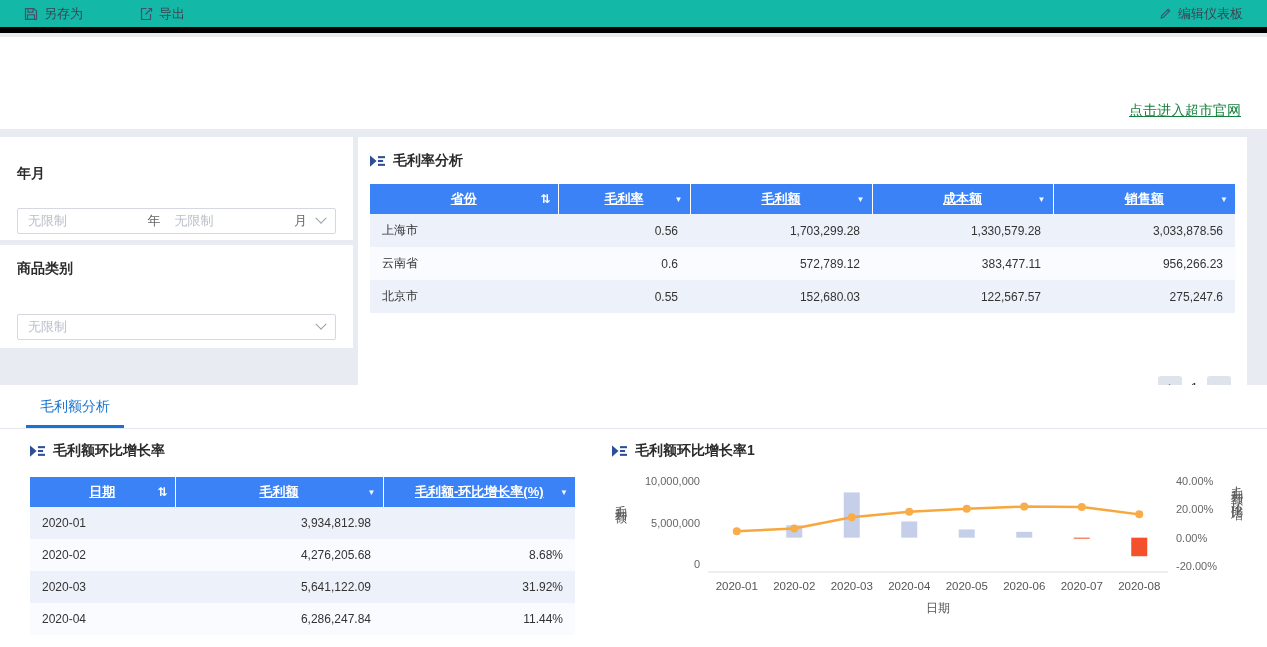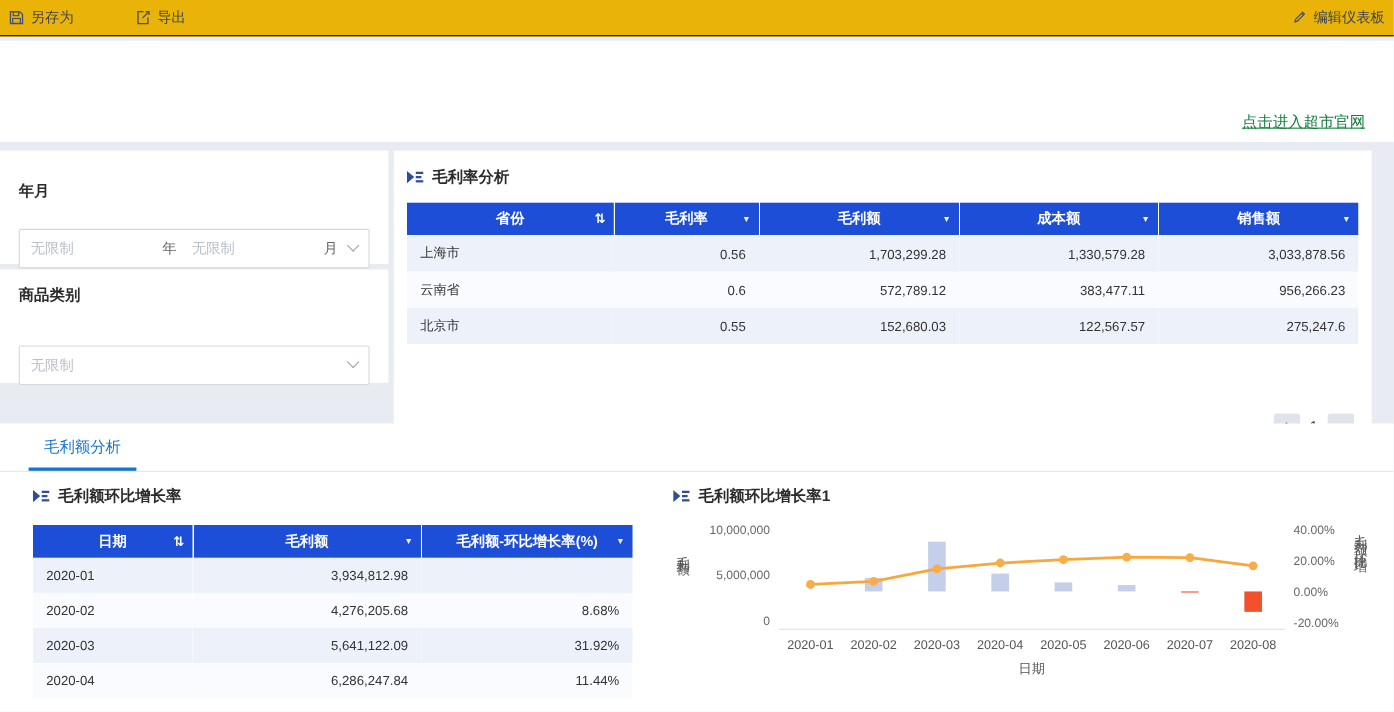--- a/index.html
+++ b/index.html
@@ -8,60 +8,60 @@
     position:relative; overflow:hidden;
     background:#e8ecf2;
     font-family:"Liberation Sans","DejaVu Sans",sans-serif;
     font-size:13px; color:#333;
   }
   svg { display:block; font-family:inherit; }
 
   
   .toolbar {
     position:absolute; top:0; left:0; width:100%; height:33px;
-    background:#eab308; border-bottom:1px solid #000000;
-    display:flex; align-items:center; padding:0 8px;
+    background:#14b8a6; border-bottom:6px solid #000000;
+    display:flex; align-items:center; padding:0 24px;
   }
   .tool-item { display:flex; align-items:center; gap:6px; margin-right:56px;
     color:#3c4454; font-size:13px; cursor:pointer; }
   .tool-item.right { margin:0 0 0 auto; }
 
   
   .header-card { position:absolute; top:37px; left:0; width:100%; height:92px; background:#fff; }
   .page-title { text-align:center; padding-top:14px; font-size:27px; font-weight:500; color:#1673d1; letter-spacing:1px; }
   .site-link { position:absolute; right:26px; bottom:9px; color:#15803d; font-size:14px; text-decoration:underline; cursor:pointer; }
 
   .card { position:absolute; background:#fff; }
 
   
   #filter-ym  { top:137px; left:0; width:353px; height:103px; padding:28px 17px; }
   #filter-cat { top:245px; left:0; width:353px; height:103px; padding:15px 17px; }
   .filter-label { font-size:14px; font-weight:bold; color:#2b2b2b; }
   .filter-input {
-    height:36px; border:1px solid #d5d8de; border-radius:2px; background:#fff;
+    height:26px; border:1px solid #d5d8de; border-radius:2px; background:#fff;
     display:flex; align-items:center; padding:0 10px; font-size:13px; cursor:pointer;
   }
   #filter-ym .filter-input { margin-top:25px; }
   #filter-cat .filter-input { margin-top:36px; }
   .half { flex:1; display:flex; justify-content:space-between; align-items:center; }
   .half + .half { margin-left:14px; }
   .ph { color:#b9bec8; }
   .unit { color:#666; }
   .chev { width:8px; height:8px; border-right:1.5px solid #9aa1ad; border-bottom:1.5px solid #9aa1ad;
     transform:rotate(45deg) translate(-2px,-2px); margin-left:10px; flex:0 0 auto; }
 
   
   .section-title { display:flex; align-items:center; gap:8px; font-size:14px; font-weight:bold; color:#2b2b2b; height:20px; }
 
   
   table { border-collapse:collapse; table-layout:fixed; }
   thead th {
-    background:#1d4ed8; color:#fff; font-size:13px; font-weight:bold;
+    background:#3b82f6; color:#fff; font-size:13px; font-weight:bold;
     height:30px; position:relative; text-align:center; padding:0 0;
-    border-right:1px solid rgba(255,255,255,.25); cursor:pointer;
+    border-right:1px solid rgba(255,255,255,.25); cursor:pointer;text-decoration:underline;
   }
   thead th:last-child { border-right:none; }
   .hdr-ic { position:absolute; right:7px; top:50%; transform:translateY(-50%); color:#fff; }
   .hdr-ic.sort { font-size:12px; }
   .hdr-ic.filt { font-size:8px; opacity:.95; }
   tbody td { height:33px; padding:0 12px; font-size:12px; color:#333; overflow:hidden; white-space:nowrap; }
   tbody tr:nth-child(odd)  { background:#edf2fa; }
   tbody tr:nth-child(even) { background:#f9fbfe; }
   td.num { text-align:right; }
 

